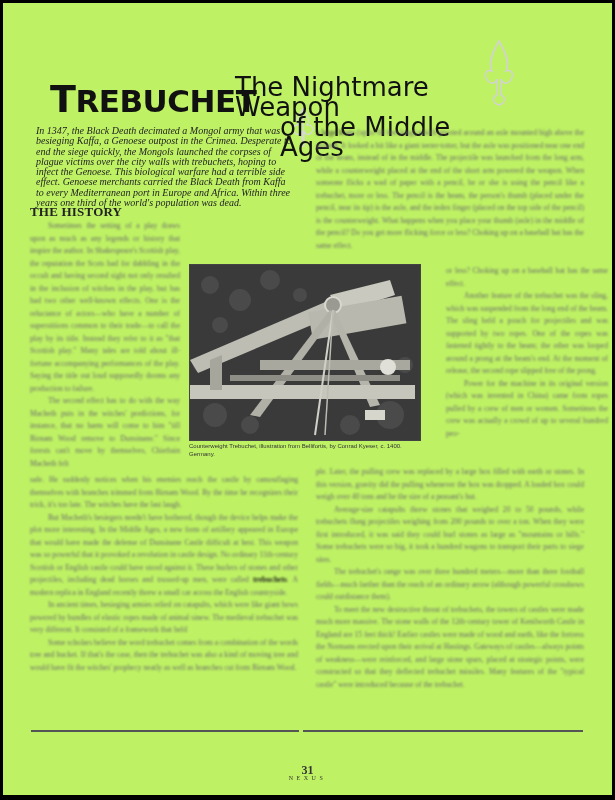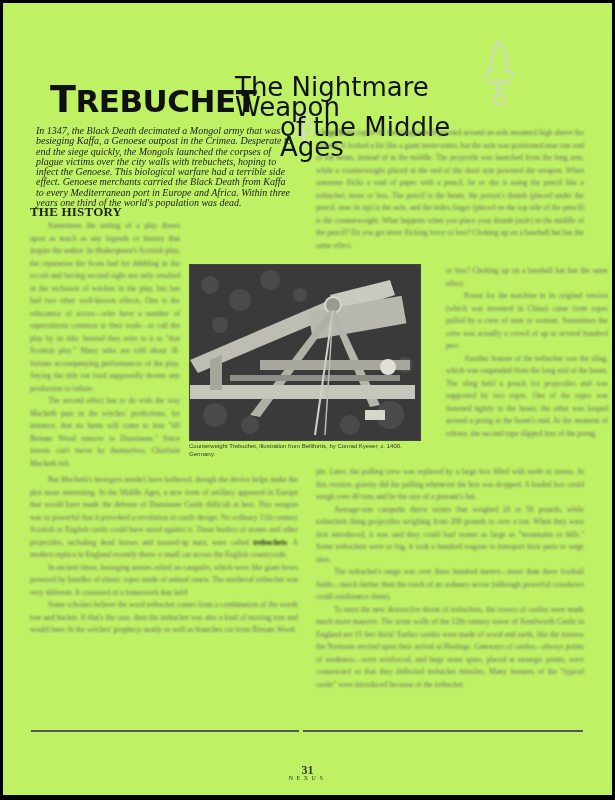--- a/index.html
+++ b/index.html
@@ -92,20 +92,21 @@
   <div class="intro">In 1347, the Black Death decimated a Mongol army that was besieging Kaffa, a Genoese outpost in the Crimea. Desperate to end the siege quickly, the Mongols launched the corpses of plague victims over the city walls with trebuchets, hoping to infect the Genoese. This biological warfare had a terrible side effect. Genoese merchants carried the Black Death from Kaffa to every Mediterranean port in Europe and Africa. Within three years one third of the world's population was dead.</div>
 
   <div class="section-head">THE HISTORY</div>
 
   <div class="col col-a">
     <p>Sometimes the setting of a play draws upon as much as any legends or history that inspire the author. In Shakespeare's Scottish play, the reputation the Scots had for dabbling in the occult and having second sight not only resulted in the inclusion of witches in the play, but has had two other well-known effects. One is the reluctance of actors—who have a number of superstitions common to their trade—to call the play by its title. Instead they refer to it as "that Scottish play." Many tales are told about ill-fortune accompanying performances of the play. Saying the title out loud supposedly dooms any production to failure.</p>
     <p>The second effect has to do with the way Macbeth puts in the witches' predictions, for instance, that no harm will come to him "till Birnam Wood remove to Dunsinane." Since forests can't move by themselves, Chieftain Macbeth felt</p>
   </div>
 
   <div class="col col-b">
+    <p class="noindent">safe. He suddenly notices when his enemies reach the castle by camouflaging themselves with branches trimmed from Birnam Wood. By the time he recognizes their trick, it's too late. The witches have the last laugh.</p>
     <p><span>But Macbeth's besiegers needn't have bothered, though the device helps make the plot more interesting. In the Middle Ages, a new form of artillery appeared in Europe that would have made the defense of Dunsinane Castle difficult at best. This weapon was so powerful that it provoked a revolution in castle design. No ordinary 11th-century Scottish or English castle could have stood against it. These hurlers of stones and other projectiles, including dead horses and trussed-up men, were called </span><b>trebuchets</b><span>. A modern replica in England recently threw a small car across the English countryside.</span></p>
     <p>In ancient times, besieging armies relied on catapults, which were like giant bows powered by bundles of elastic ropes made of animal sinew. The medieval trebuchet was very different. It consisted of a framework that held</p>
     <p>Some scholars believe the word trebuchet comes from a combination of the words tree and bucket. If that's the case, then the trebuchet was also a kind of moving tree and would have fit the witches' prophecy neatly as well as branches cut from Birnam Wood.</p>
   </div>
 
   <div class="col col-c">
     <p class="noindent"><span class="firstwords">a large be</span><span>am (up to 60 feet long) which pivoted around an axle mounted high above the ground. It looked a bit like a giant teeter-totter, but the axle was positioned near one end of the beam, instead of in the middle. The projectile was launched from the long arm, while a counterweight placed at the end of the short arm powered the weapon. When someone flicks a wad of paper with a pencil, he or she is using the pencil like a trebuchet, more or less. The pencil is the beam, the person's thumb (placed under the pencil, near its tip) is the axle, and the index finger (placed on the top side of the pencil) is the counterweight. What happens when you place your thumb (axle) in the middle of the pencil? Do you get more flicking force or less? Choking up on a baseball bat has the same effect.</span></p>
   </div>
 
   <div class="figure">
@@ -137,22 +138,22 @@
       <line x1="143" y1="45" x2="135" y2="170" stroke="#bcbcb4" stroke-width="1.5"></line>
       <polygon points="20,95 32,90 32,125 20,125" fill="#a6a69c"></polygon>
       <circle cx="198" cy="102" r="8" fill="#e0e0d8"></circle>
       <rect x="175" y="145" width="20" height="10" fill="#d6d6cc"></rect>
     </svg>
   </div>
   <div class="caption">Counterweight Trebuchet, illustration from Bellifortis, by Conrad Kyeser, c. 1400. Germany.</div>
 
   <div class="col col-d">
     <p class="noindent">or less? Choking up on a baseball bat has the same effect.</p>
+    <p>Another feature of the trebuchet was the sling, which was suspended from the long end of the beam. The sling held a pouch for projectiles and was supported by two ropes. One of the ropes was fastened tightly to the beam; the other was looped around a prong at the beam's end. At the moment of release, the second rope slipped free of the prong.</p>
     <p>Power for the machine in its original version (which was invented in China) came from ropes pulled by a crew of men or women. Sometimes the crew was actually a crowd of up to several hundred peo-</p>
-    <p>Another feature of the trebuchet was the sling, which was suspended from the long end of the beam. The sling held a pouch for projectiles and was supported by two ropes. One of the ropes was fastened tightly to the beam; the other was looped around a prong at the beam's end. At the moment of release, the second rope slipped free of the prong.</p>
   </div>
 
   <div class="col col-e">
     <p class="noindent">ple. Later, the pulling crew was replaced by a large box filled with earth or stones. In this version, gravity did the pulling whenever the box was dropped. A loaded box could weigh over 40 tons and be the size of a peasant's hut.</p>
     <p>Average-size catapults threw stones that weighed 20 to 50 pounds, while trebuchets flung projectiles weighing from 200 pounds to over a ton. When they were first introduced, it was said they could hurl stones as large as "mountains or hills." Some trebuchets were so big, it took a hundred wagons to transport their parts to siege sites.</p>
     <p>The trebuchet's range was over three hundred meters—more than three football fields—much farther than the reach of an ordinary arrow (although powerful crossbows could outdistance them).</p>
     <p>To meet the new destructive threat of trebuchets, the towers of castles were made much more massive. The stone walls of the 12th-century tower of Kenilworth Castle in England are 15 feet thick! Earlier castles were made of wood and earth, like the fortress the Normans erected upon their arrival at Hastings. Gateways of castles—always points of weakness—were reinforced, and large stone spurs, placed at strategic points, were constructed so that they deflected trebuchet missiles. Many features of the "typical castle" were introduced because of the trebuchet.</p>
   </div>
 
   <div class="rule" style="left:28px; top:727px; width:268px;"></div>

